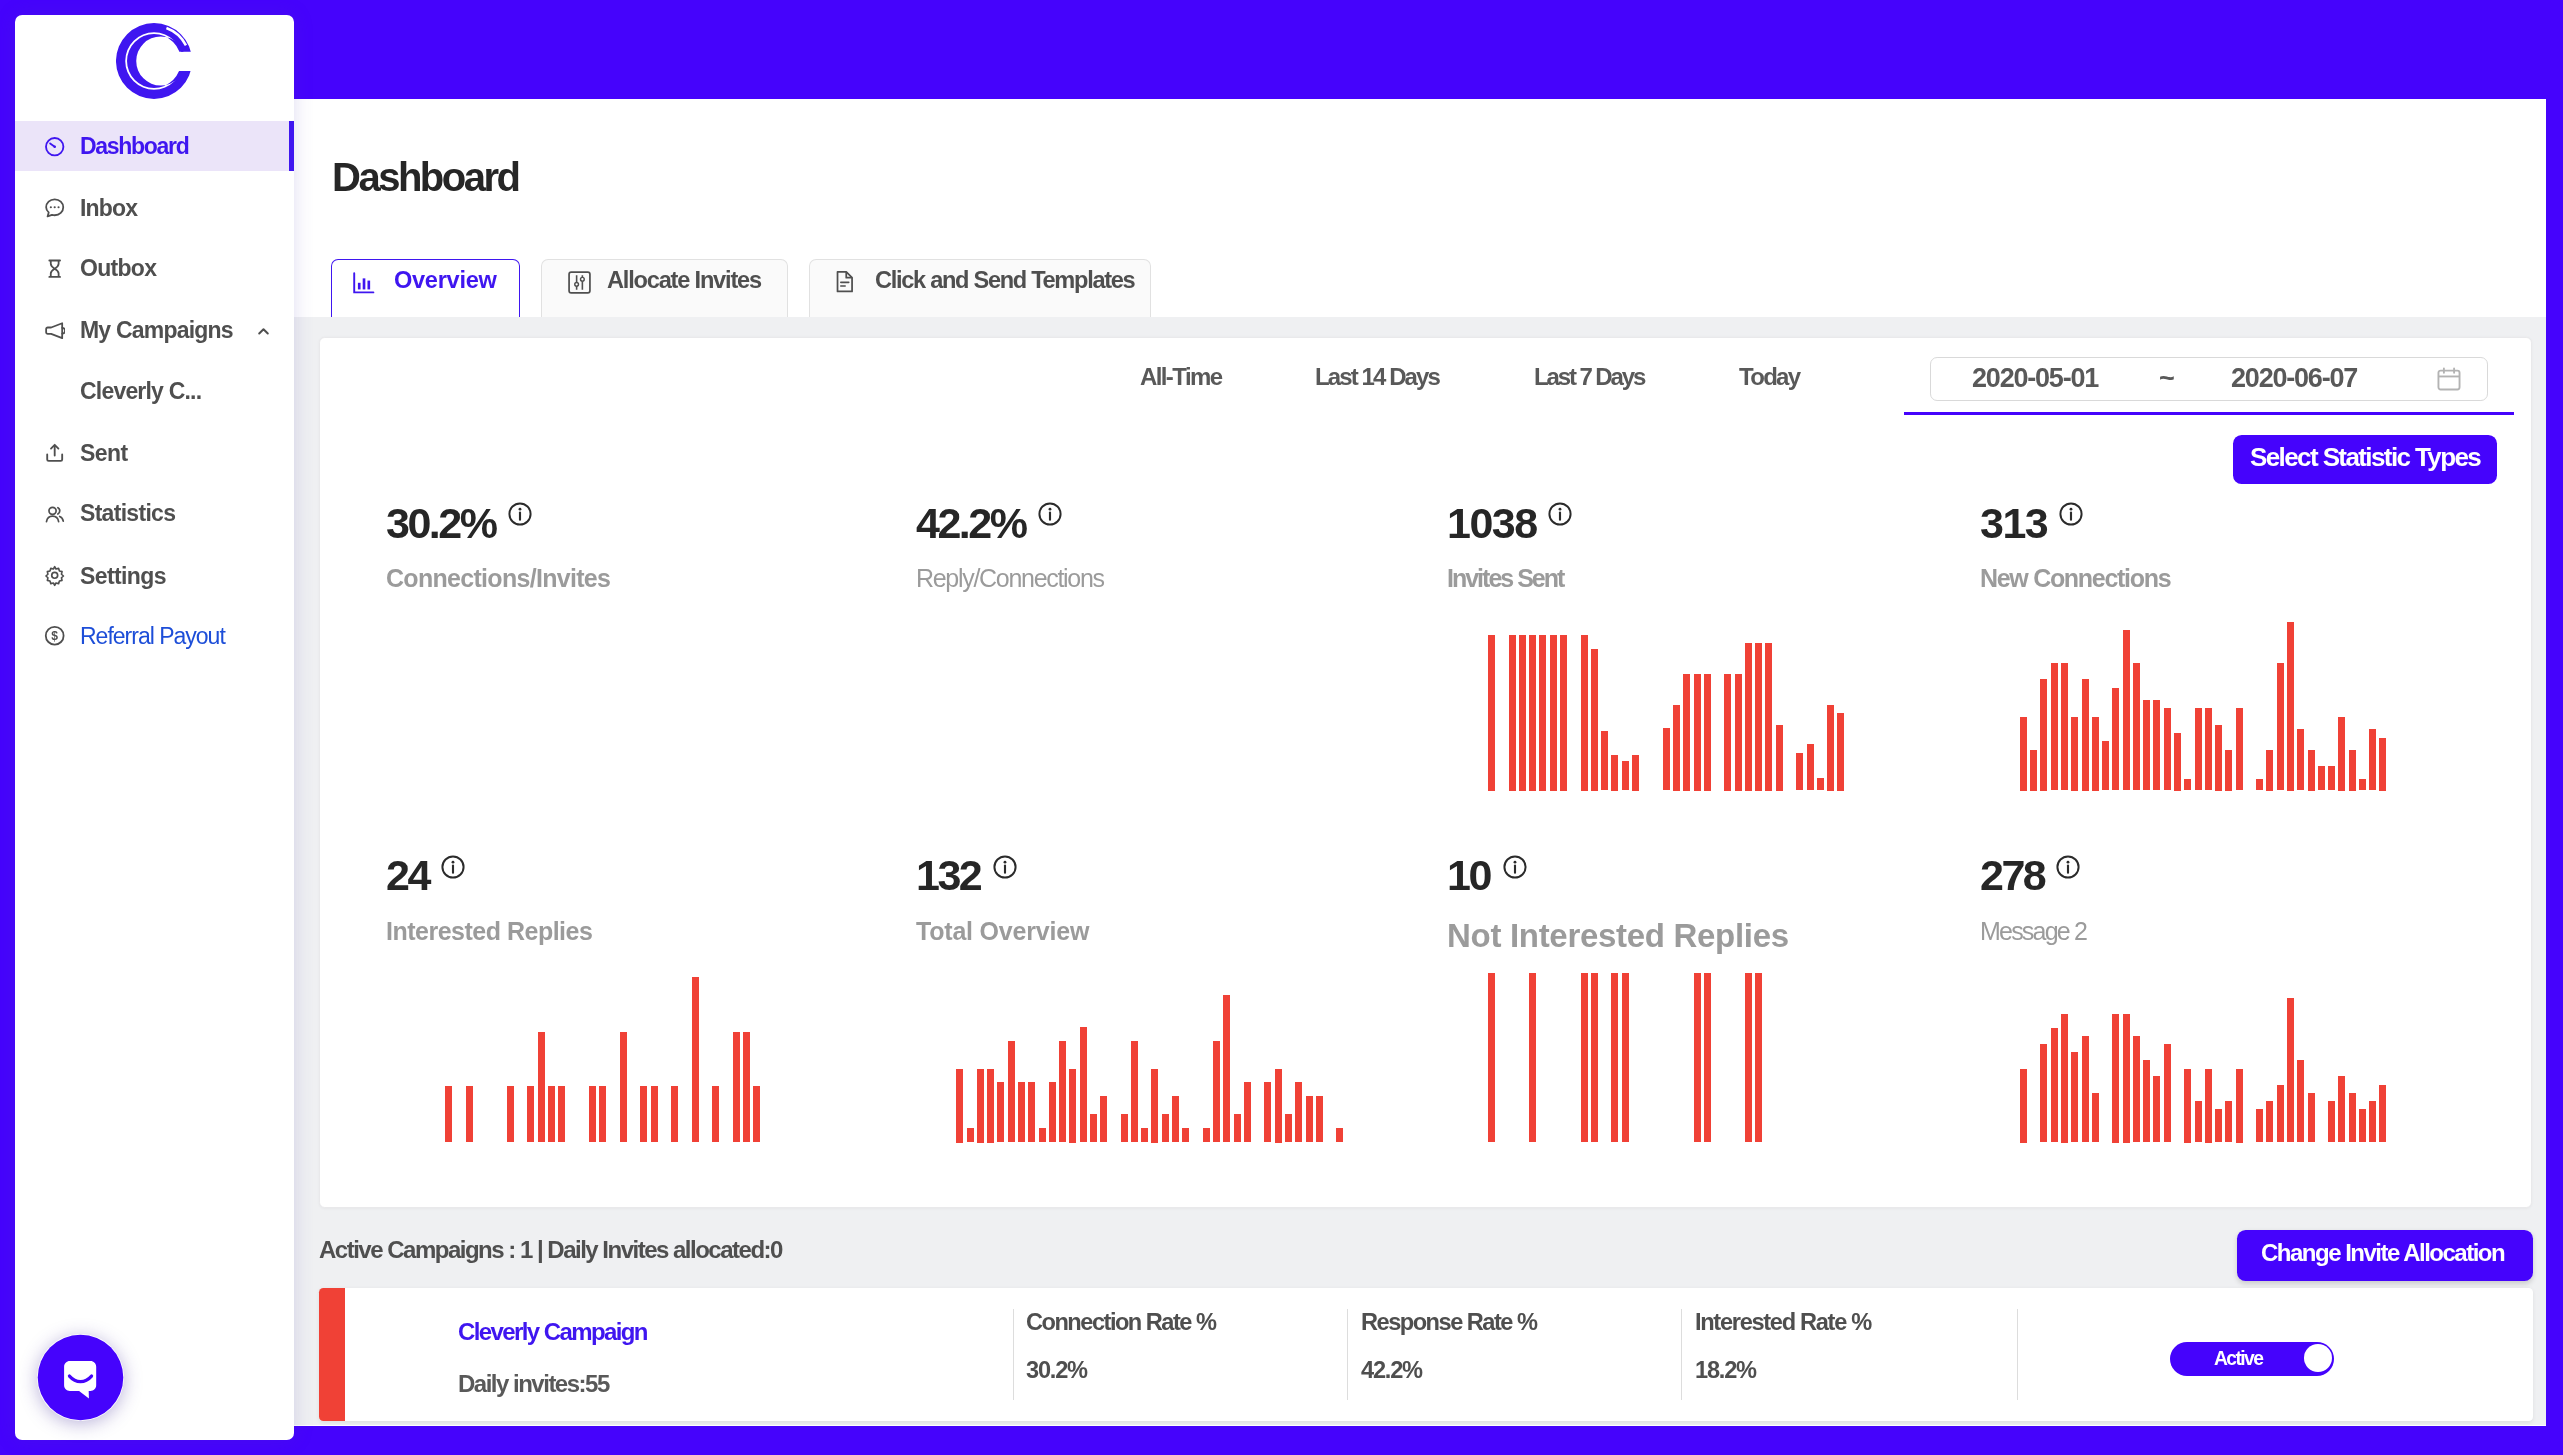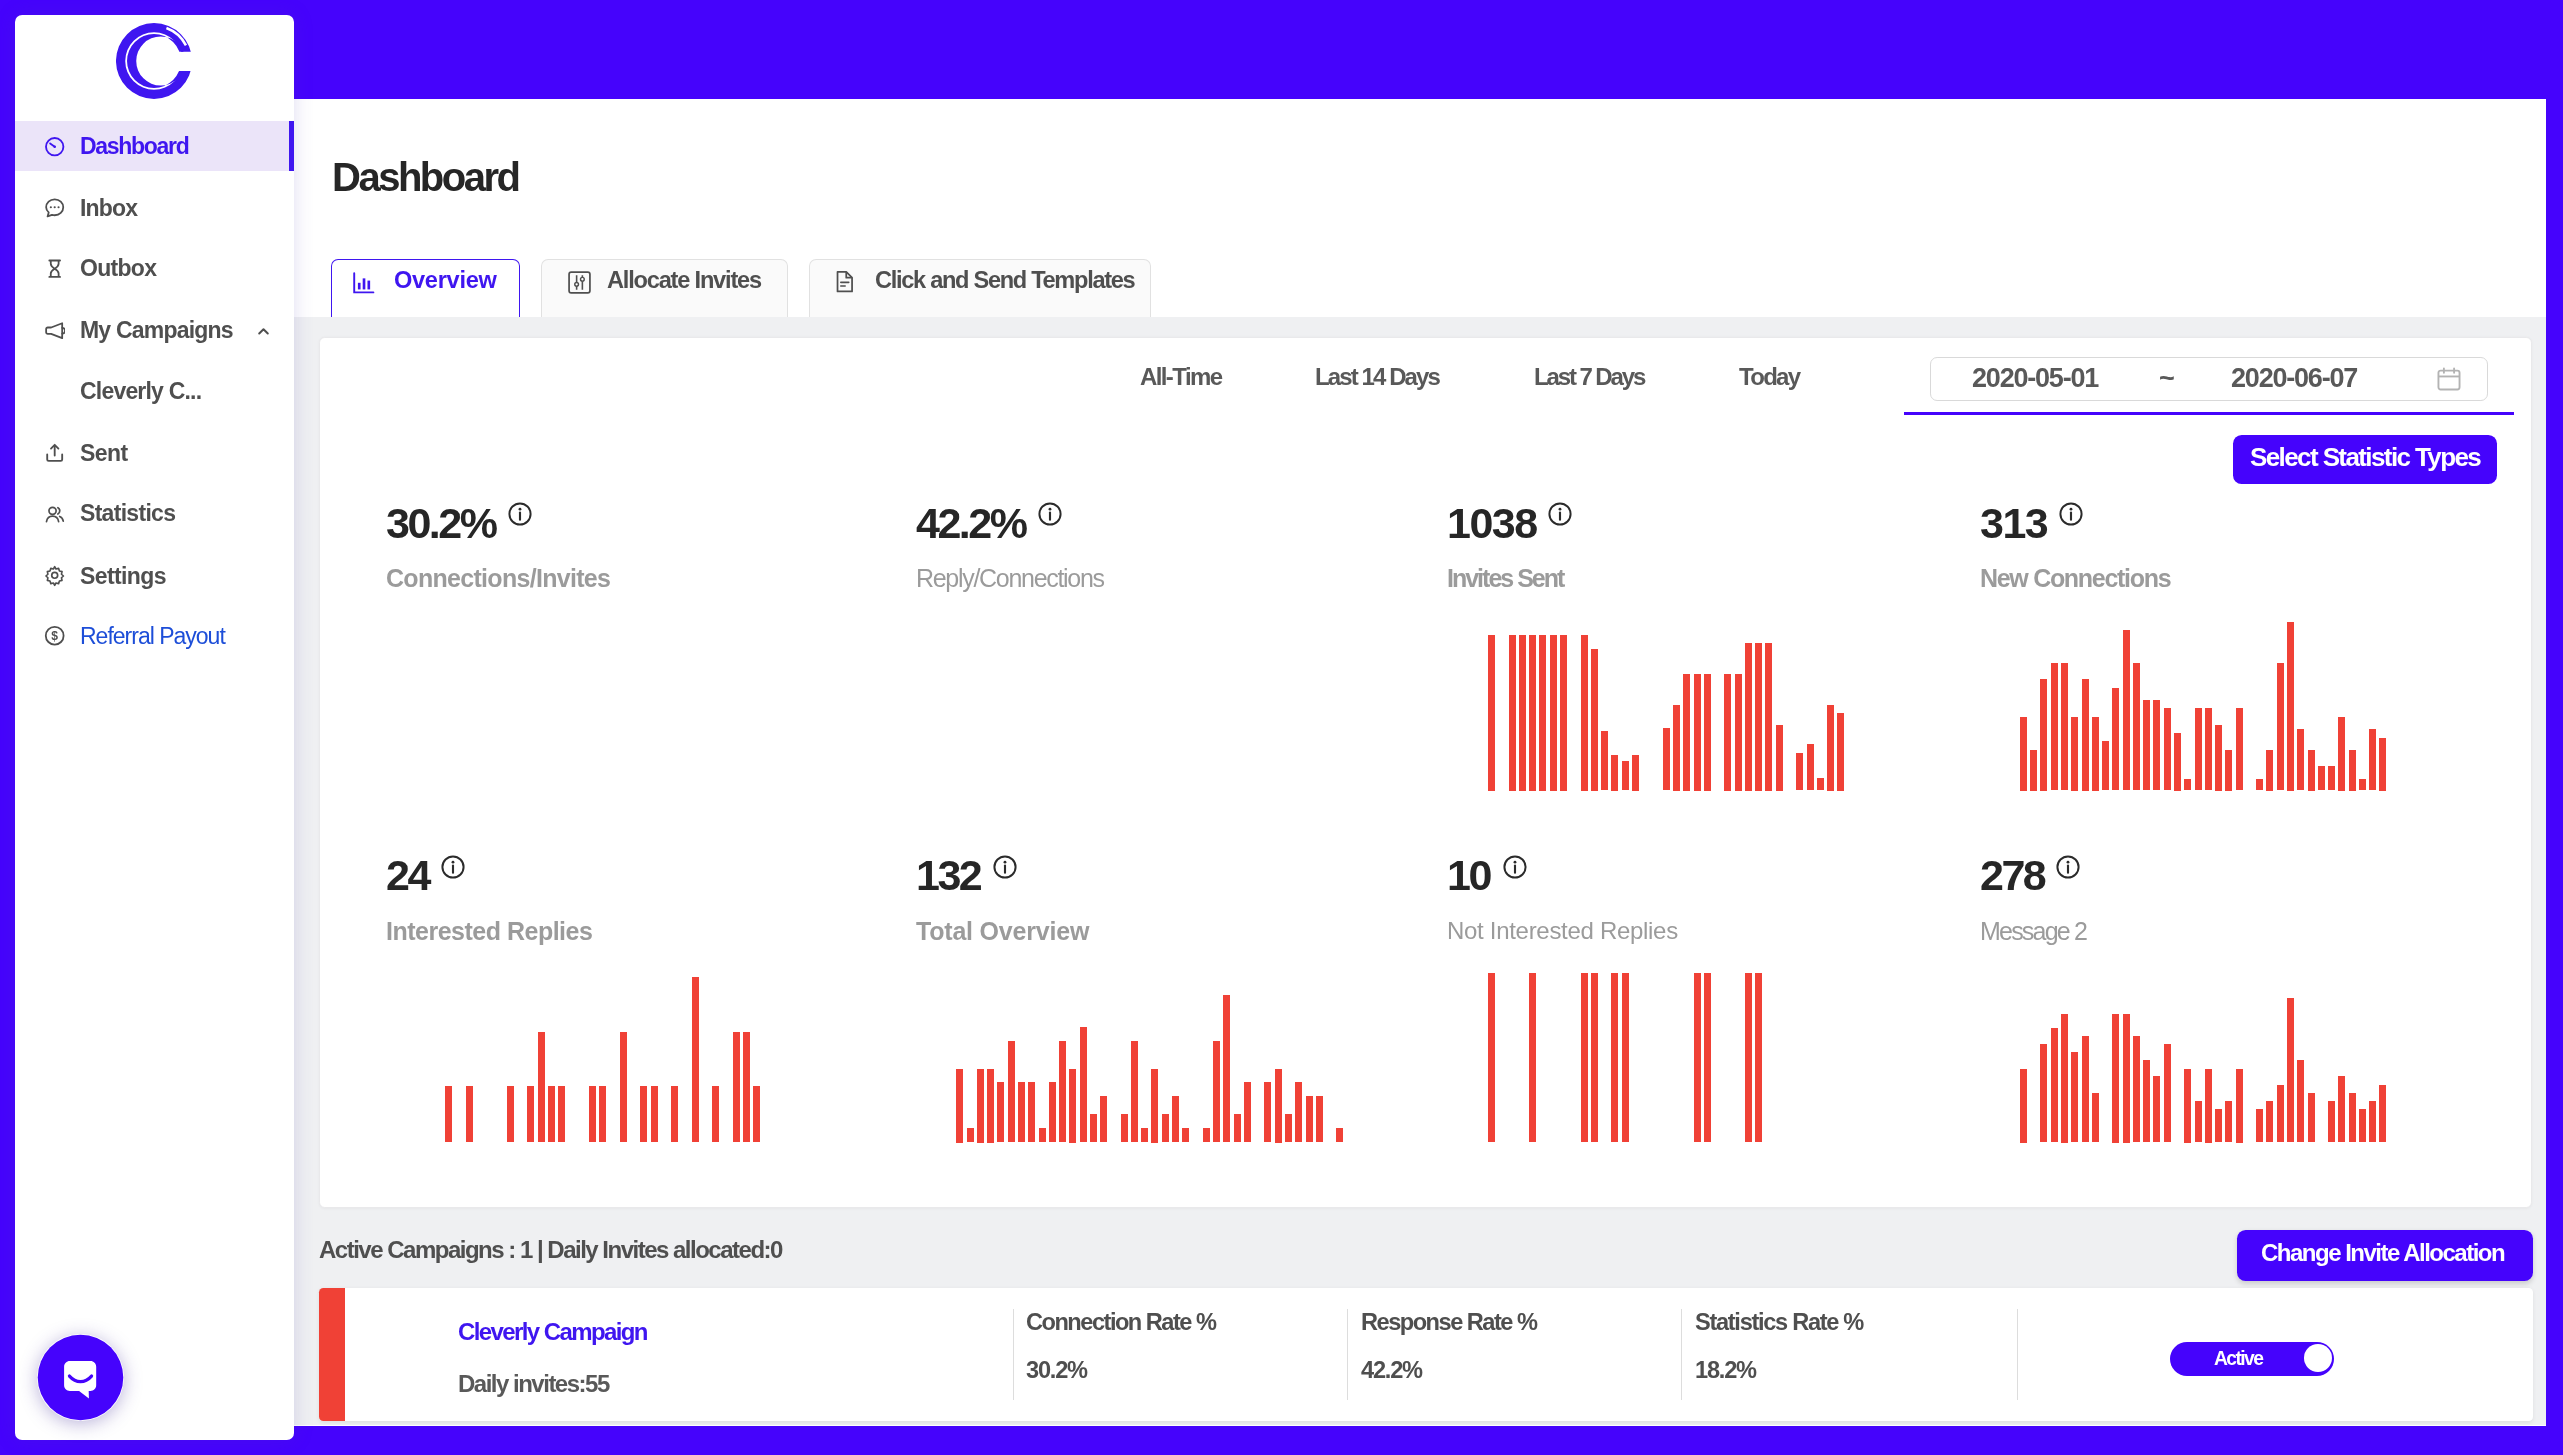--- a/index.html
+++ b/index.html
@@ -63,21 +63,21 @@
     <div style="position:absolute;left:916px;top:566px;font-size:25px;font-weight:normal;color:#9b9b9b;letter-spacing:-1.3px;white-space:pre;line-height:1">Reply/Connections</div>
     <div style="position:absolute;left:1447px;top:502px;font-size:43px;font-weight:bold;color:#262626;letter-spacing:-1.5px;white-space:pre;line-height:1">1038</div>
     <div style="position:absolute;left:1447px;top:566px;font-size:25px;font-weight:bold;color:#9b9b9b;letter-spacing:-2px;white-space:pre;line-height:1">Invites Sent</div>
     <div style="position:absolute;left:1980px;top:502px;font-size:43px;font-weight:bold;color:#262626;letter-spacing:-1.5px;white-space:pre;line-height:1">313</div>
     <div style="position:absolute;left:1980px;top:566px;font-size:25px;font-weight:bold;color:#9b9b9b;letter-spacing:-1.3px;white-space:pre;line-height:1">New Connections</div>
     <div style="position:absolute;left:386px;top:854px;font-size:43px;font-weight:bold;color:#262626;letter-spacing:-2.5px;white-space:pre;line-height:1">24</div>
     <div style="position:absolute;left:386px;top:919px;font-size:25px;font-weight:bold;color:#9b9b9b;letter-spacing:-0.5px;white-space:pre;line-height:1">Interested Replies</div>
     <div style="position:absolute;left:916px;top:854px;font-size:43px;font-weight:bold;color:#262626;letter-spacing:-2.5px;white-space:pre;line-height:1">132</div>
     <div style="position:absolute;left:916px;top:919px;font-size:25px;font-weight:bold;color:#9b9b9b;letter-spacing:-0.2px;white-space:pre;line-height:1">Total Overview</div>
     <div style="position:absolute;left:1447px;top:854px;font-size:43px;font-weight:bold;color:#262626;letter-spacing:-2.5px;white-space:pre;line-height:1">10</div>
-    <div style="position:absolute;left:1447px;top:919px;font-size:24px;font-weight:normal;color:#9b9b9b;letter-spacing:-0.3px;white-space:pre;line-height:1">Not Interested Replies</div>
+    <div style="position:absolute;left:1447px;top:919px;font-size:33px;font-weight:bold;color:#9b9b9b;letter-spacing:-0.3px;white-space:pre;line-height:1">Not Interested Replies</div>
     <div style="position:absolute;left:1980px;top:854px;font-size:43px;font-weight:bold;color:#262626;letter-spacing:-2.5px;white-space:pre;line-height:1">278</div>
     <div style="position:absolute;left:1980px;top:919px;font-size:25px;font-weight:normal;color:#9b9b9b;letter-spacing:-1.8px;white-space:pre;line-height:1">Message 2</div>
   <svg style="position:absolute;left:508px;top:502px" width="24" height="24" viewBox="0 0 34 34" fill="none">
       <circle cx="17" cy="17" r="15" stroke="#2b2b2b" stroke-width="2.8"></circle>
       <circle cx="17" cy="10.2" r="2" fill="#2b2b2b"></circle>
       <path d="M17 15v10" stroke="#2b2b2b" stroke-width="3" stroke-linecap="round"></path>
     </svg>
     <svg style="position:absolute;left:1038px;top:502px" width="24" height="24" viewBox="0 0 34 34" fill="none">
       <circle cx="17" cy="17" r="15" stroke="#2b2b2b" stroke-width="2.8"></circle>
       <circle cx="17" cy="10.2" r="2" fill="#2b2b2b"></circle>
@@ -280,21 +280,21 @@
   <div style="position:absolute;left:458px;top:1320px;font-size:24px;font-weight:bold;color:#3f16f0;letter-spacing:-1.6px;white-space:pre;line-height:1">Cleverly Campaign</div>
   <div style="position:absolute;left:458px;top:1372px;font-size:24px;font-weight:bold;color:#595959;letter-spacing:-1.5px;white-space:pre;line-height:1">Daily invites:55</div>
   <div class="abs" style="left:1013px;top:1309px;width:1.4px;height:91px;background:#ddd"></div>
   <div class="abs" style="left:1347px;top:1309px;width:1.4px;height:91px;background:#ddd"></div>
   <div class="abs" style="left:1681px;top:1309px;width:1.4px;height:91px;background:#ddd"></div>
   <div class="abs" style="left:2017px;top:1309px;width:1.4px;height:91px;background:#ddd"></div>
   <div style="position:absolute;left:1026px;top:1311px;font-size:23.6px;font-weight:bold;color:#4f4f4f;letter-spacing:-1.5px;white-space:pre;line-height:1">Connection Rate %</div>
   <div style="position:absolute;left:1026px;top:1359px;font-size:23.6px;font-weight:bold;color:#4f4f4f;letter-spacing:-1.2px;white-space:pre;line-height:1">30.2%</div>
   <div style="position:absolute;left:1361px;top:1311px;font-size:23.6px;font-weight:bold;color:#4f4f4f;letter-spacing:-1.5px;white-space:pre;line-height:1">Response Rate %</div>
   <div style="position:absolute;left:1361px;top:1359px;font-size:23.6px;font-weight:bold;color:#4f4f4f;letter-spacing:-1.2px;white-space:pre;line-height:1">42.2%</div>
-  <div style="position:absolute;left:1695px;top:1311px;font-size:23.6px;font-weight:bold;color:#4f4f4f;letter-spacing:-1.3px;white-space:pre;line-height:1">Statistics Rate %</div>
+  <div style="position:absolute;left:1695px;top:1311px;font-size:23.6px;font-weight:bold;color:#4f4f4f;letter-spacing:-1.3px;white-space:pre;line-height:1">Interested Rate %</div>
   <div style="position:absolute;left:1695px;top:1359px;font-size:23.6px;font-weight:bold;color:#4f4f4f;letter-spacing:-1.2px;white-space:pre;line-height:1">18.2%</div>
 
   <div class="abs" style="left:2170px;top:1342px;width:164px;height:34px;background:#4503fc;border-radius:17px"></div>
   <div style="position:absolute;left:2214px;top:1349px;font-size:19.3px;font-weight:bold;color:#ffffff;letter-spacing:-1.6px;white-space:pre;line-height:1">Active</div>
   <div class="abs" style="left:2304px;top:1344px;width:28px;height:28px;background:#fff;border-radius:50%"></div>
 
   <div class="abs" style="left:15px;top:15px;width:279px;height:1425px;background:#ffffff;border-radius:7.1px;box-shadow:0 0 20px rgba(80,60,180,0.18)">
     <svg style="position:absolute;left:101px;top:6.4px" width="76" height="80" viewBox="0 0 107 112" fill="none">
         <defs>
           <clipPath id="lc">

